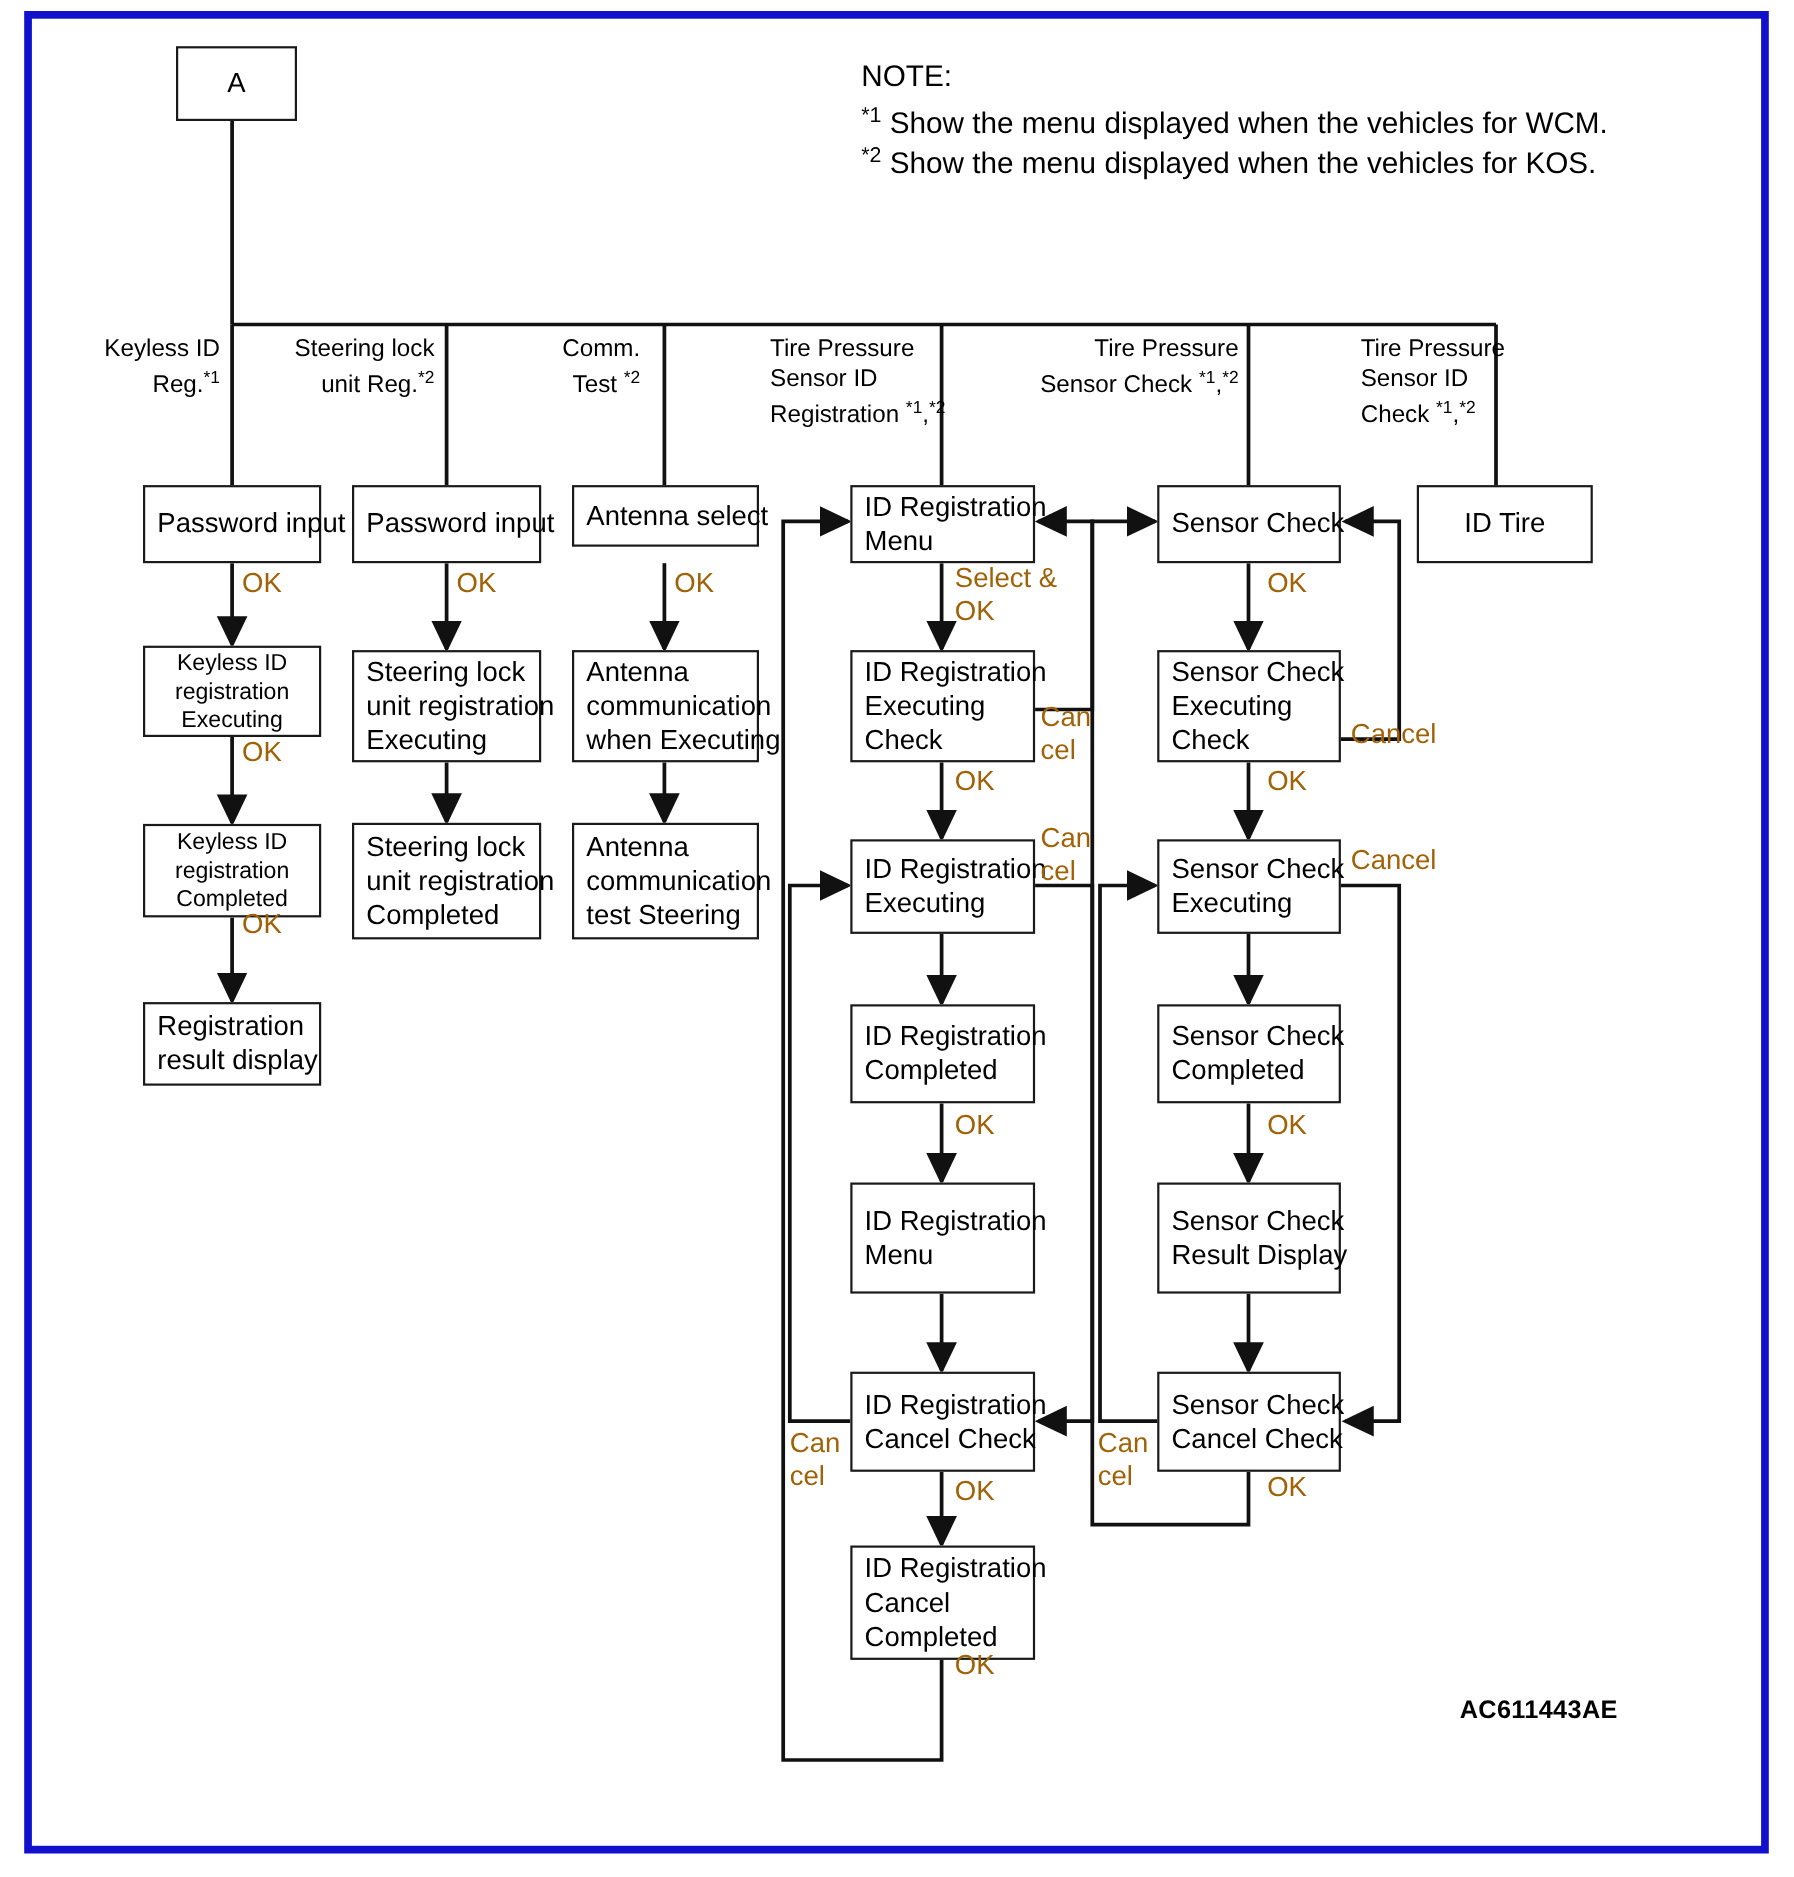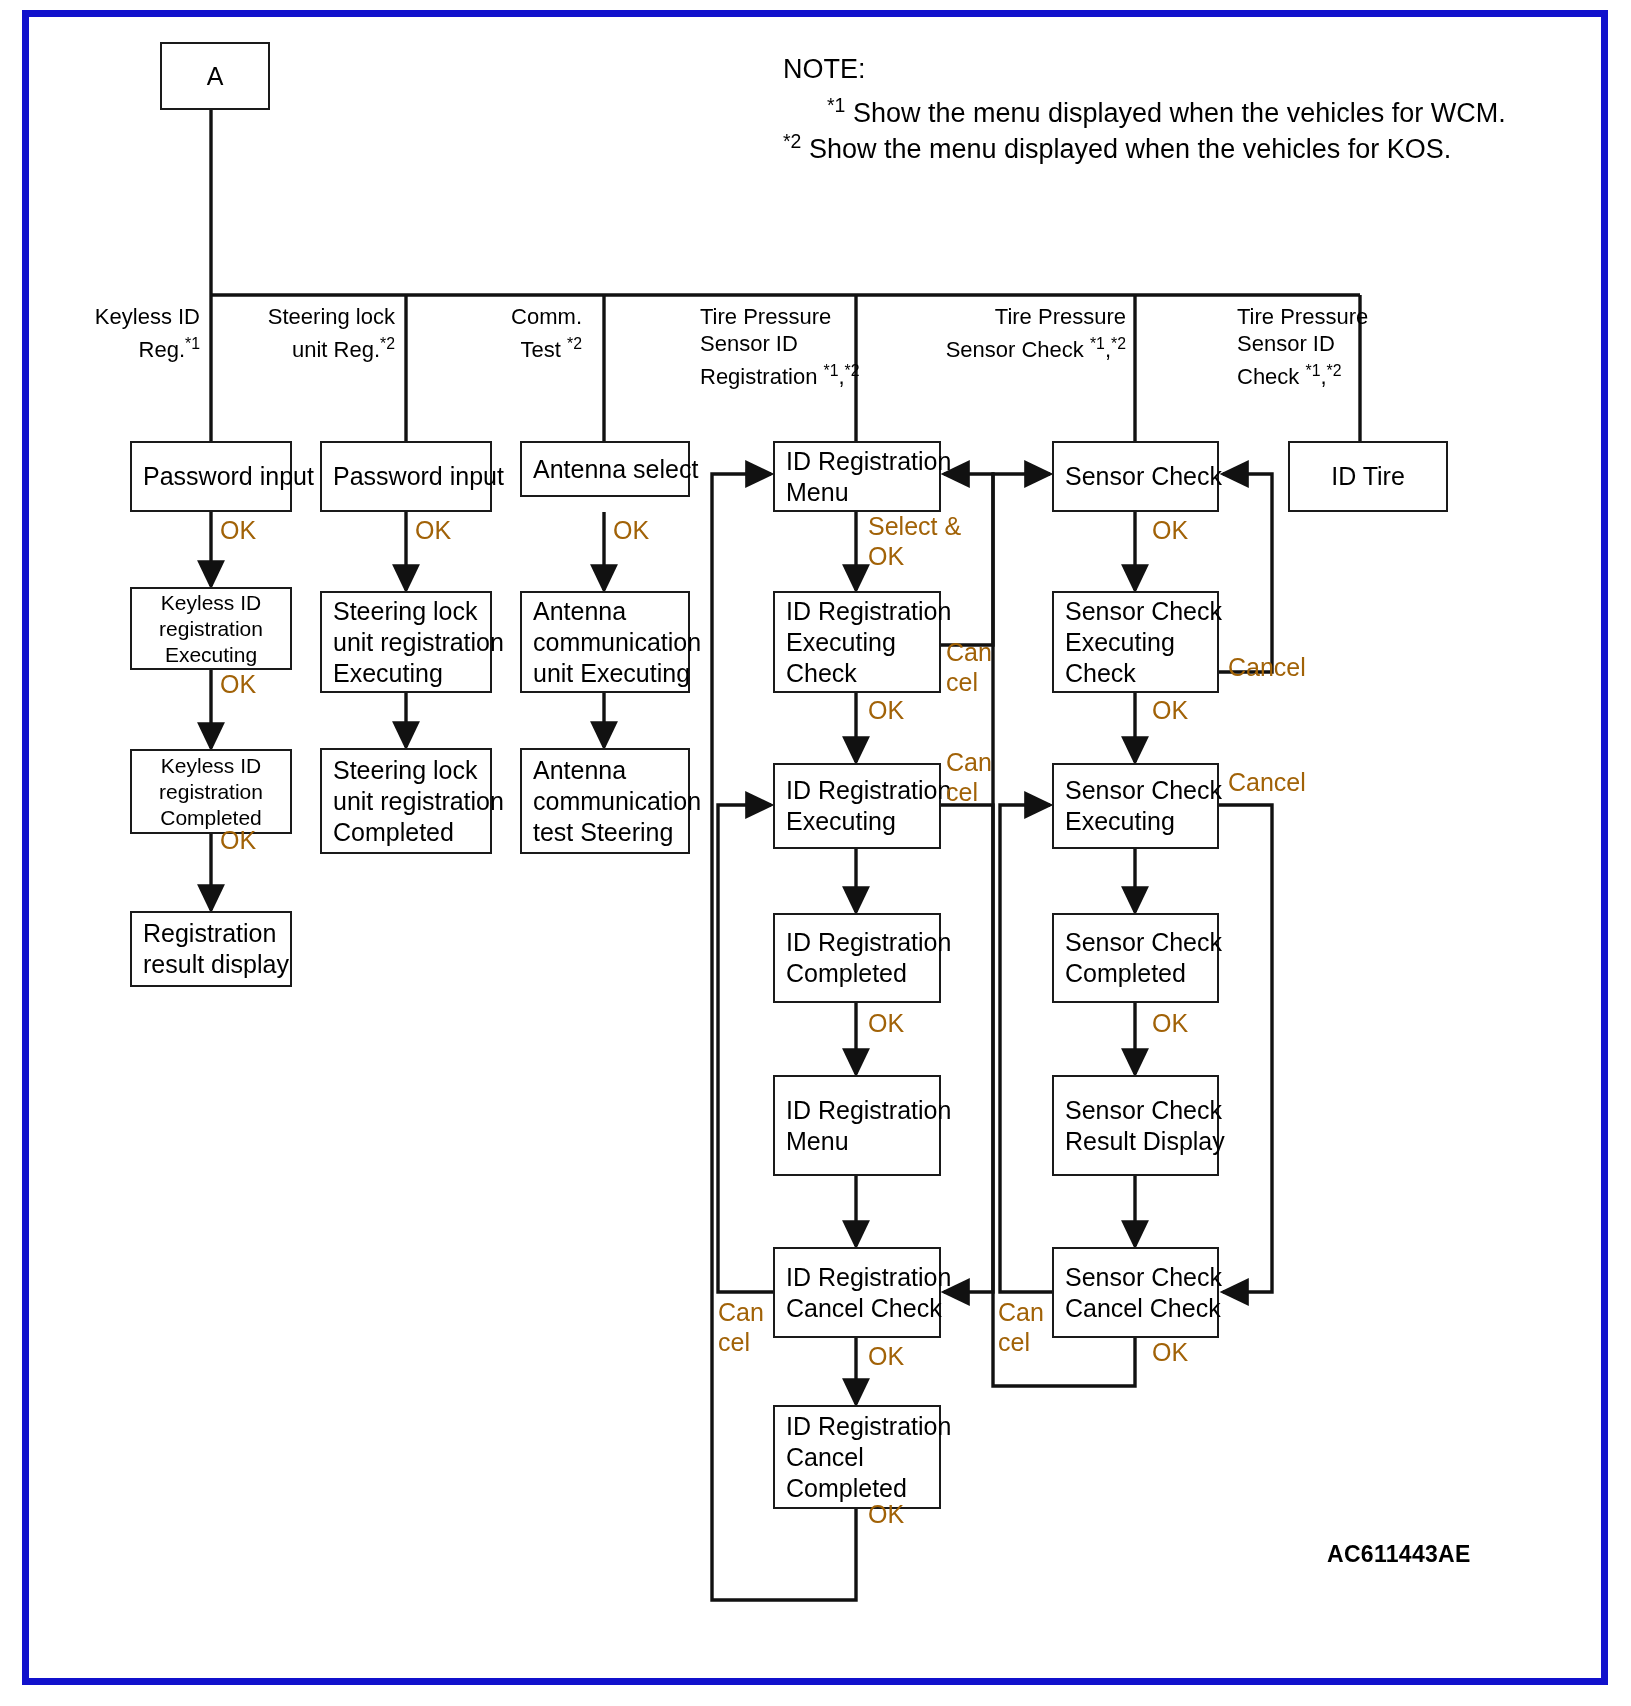--- a/index.html
+++ b/index.html
@@ -86,21 +86,21 @@
 
       <path d="M1135,1338 L1135,1386 L993,1386 L993,474 L1050,474" marker-end="url(#ah)"></path>
     </g>
   </svg>
 
   <div class="box mid" style="left:160px;top:42px;width:110px;height:68px;">
     <span class="ln">A</span>
   </div>
 
   <div class="note" style="left:783px;top:51px;">NOTE:</div>
-  <div class="note" style="left:783px;top:87px;margin-left:44px;"><sup>*1</sup> Show the menu displayed when the vehicles for WCM.</div>
+  <div class="note" style="left:783px;top:87px;"><sup>*1</sup> Show the menu displayed when the vehicles for WCM.</div>
   <div class="note" style="left:783px;top:123px;"><sup>*2</sup> Show the menu displayed when the vehicles for KOS.</div>
 
   <div class="brlbl r" style="left:0px;top:303px;width:200px;">
     <div>Keyless ID</div>
     <div>Reg.<sup>*1</sup></div>
   </div>
   <div class="brlbl r" style="left:190px;top:303px;width:205px;">
     <div>Steering lock</div>
     <div>unit Reg.<sup>*2</sup></div>
   </div>
@@ -154,21 +154,21 @@
     <span class="ln">unit registration</span>
     <span class="ln">Completed</span>
   </div>
 
   <div class="box pad" style="left:520px;top:441px;width:170px;height:56px;">
     <span class="ln">Antenna select</span>
   </div>
   <div class="box pad" style="left:520px;top:591px;width:170px;height:102px;">
     <span class="ln">Antenna</span>
     <span class="ln">communication</span>
-    <span class="ln">unit Executing</span>
+    <span class="ln">when Executing</span>
   </div>
   <div class="box pad" style="left:520px;top:748px;width:170px;height:106px;">
     <span class="ln">Antenna</span>
     <span class="ln">communication</span>
     <span class="ln">test Steering</span>
   </div>
 
   <div class="box pad" style="left:773px;top:441px;width:168px;height:71px;">
     <span class="ln">ID Registration</span>
     <span class="ln">Menu</span>

